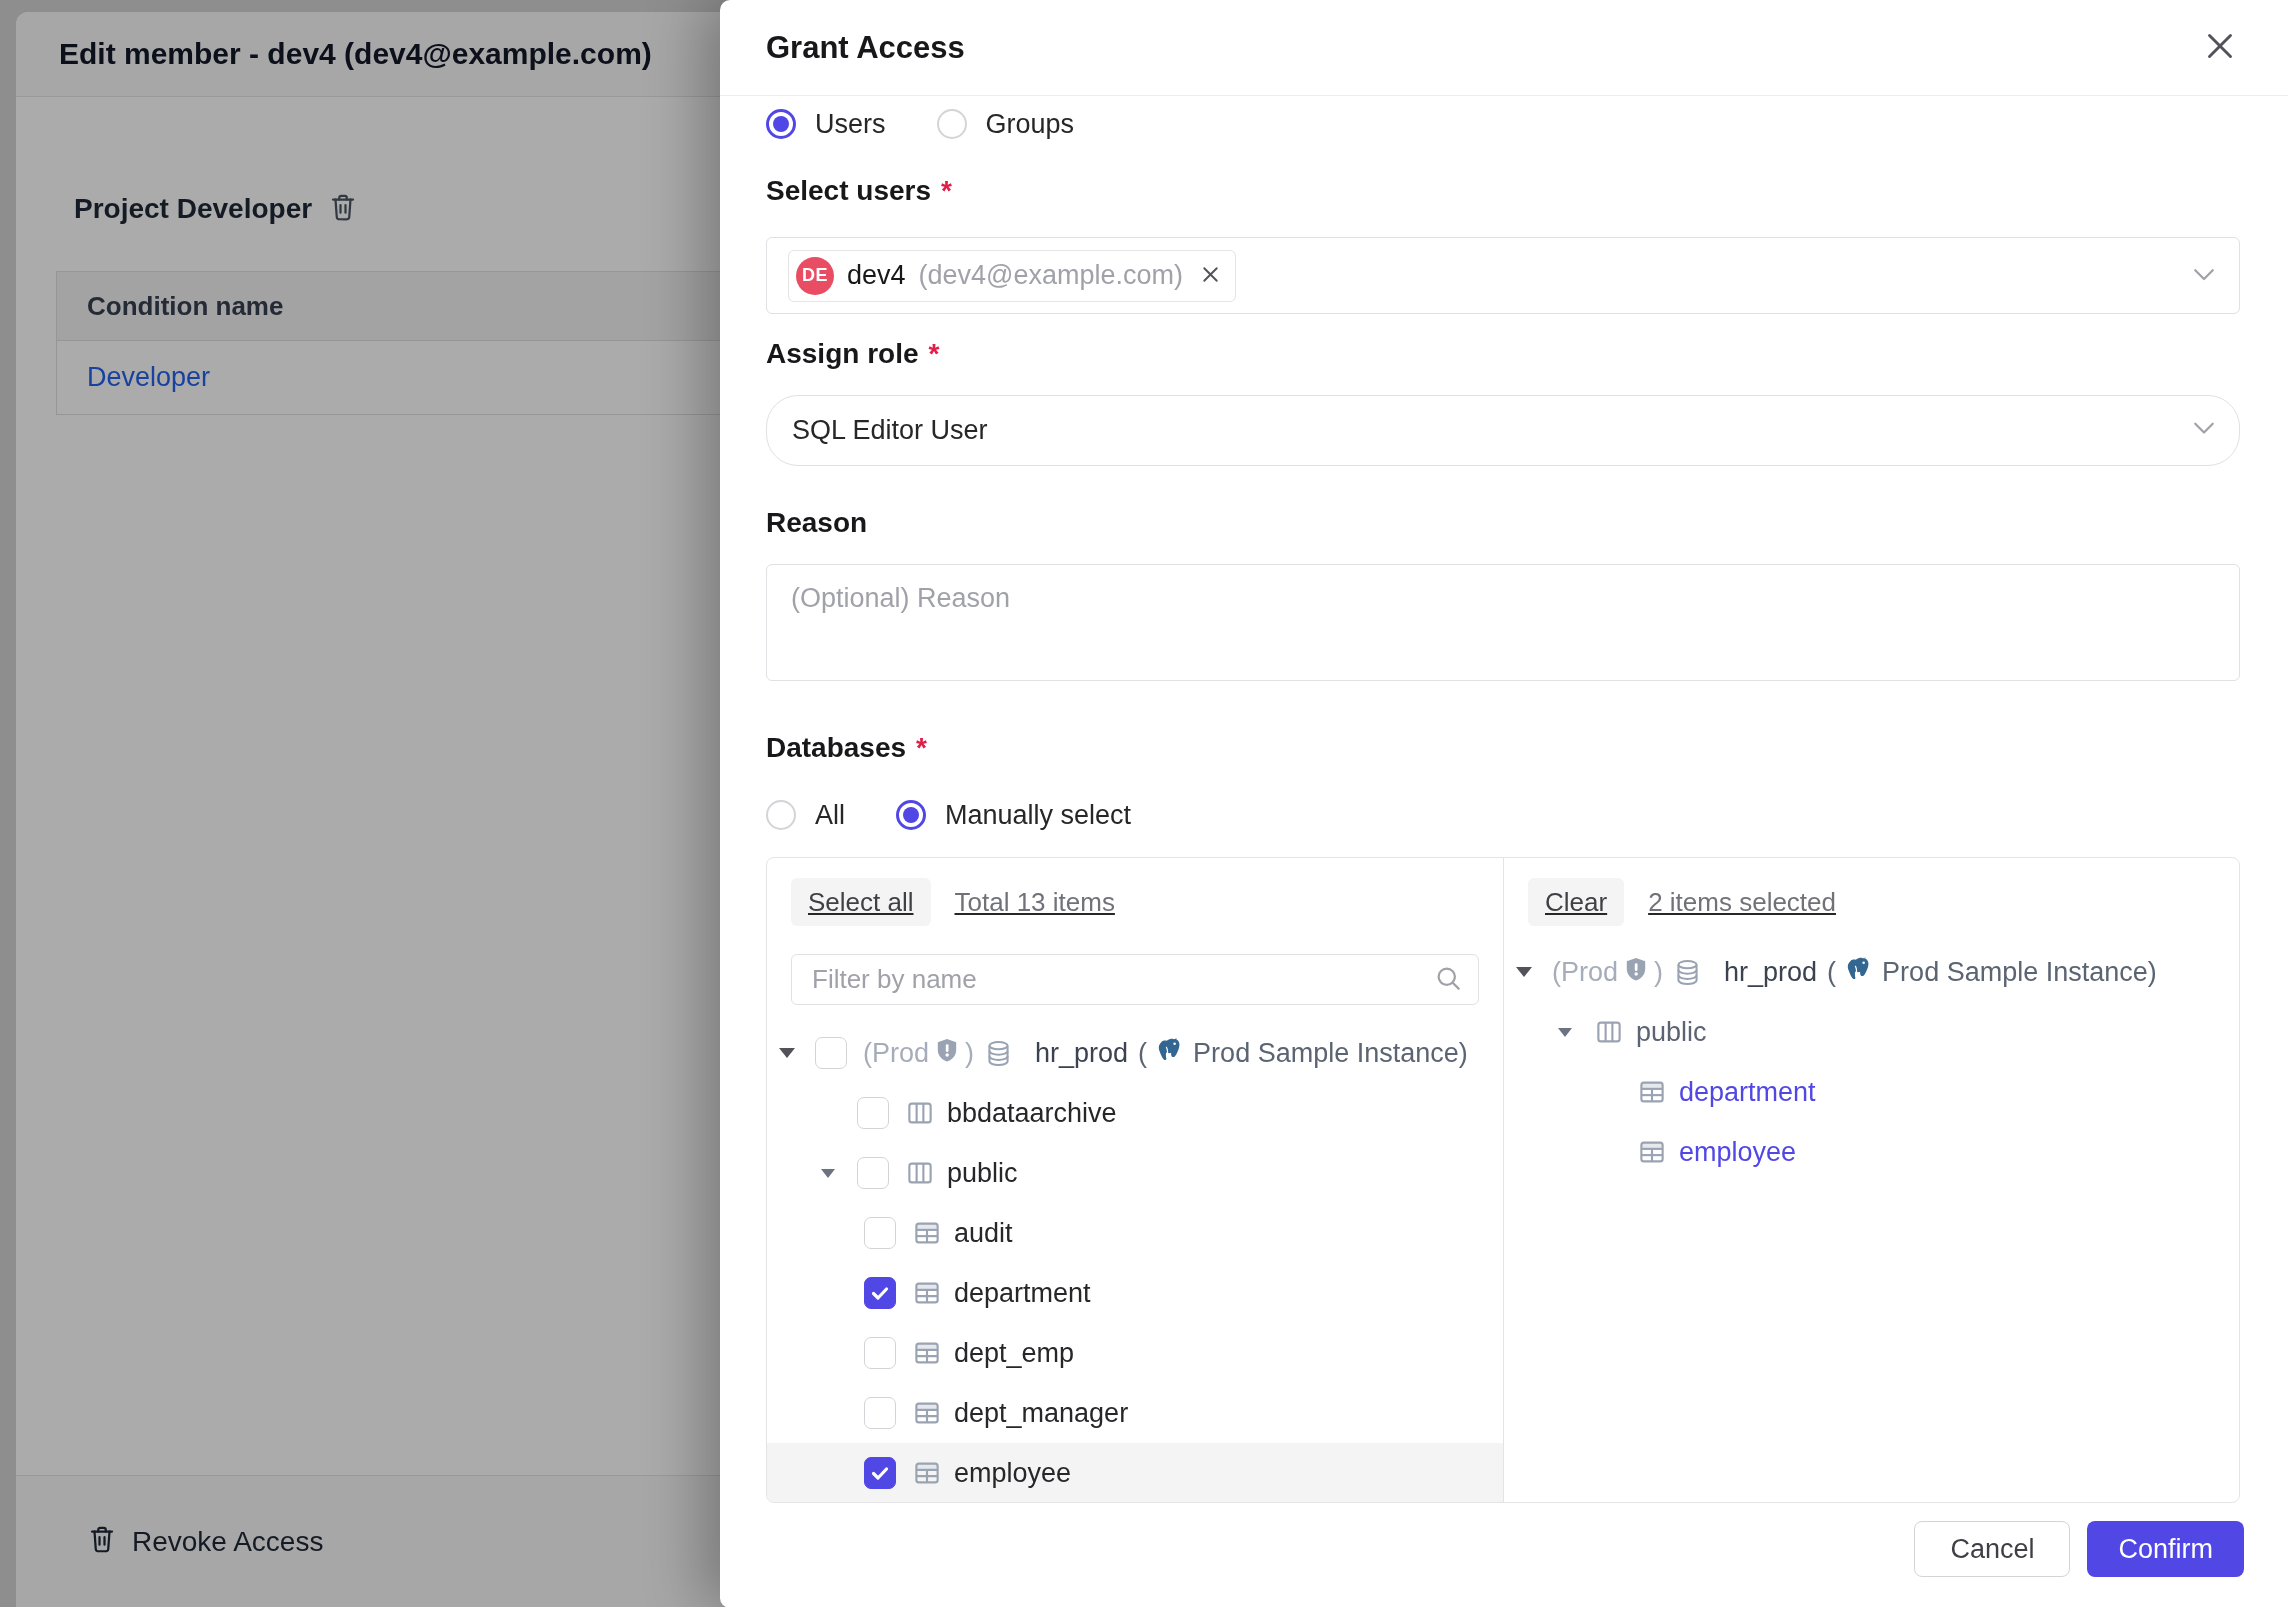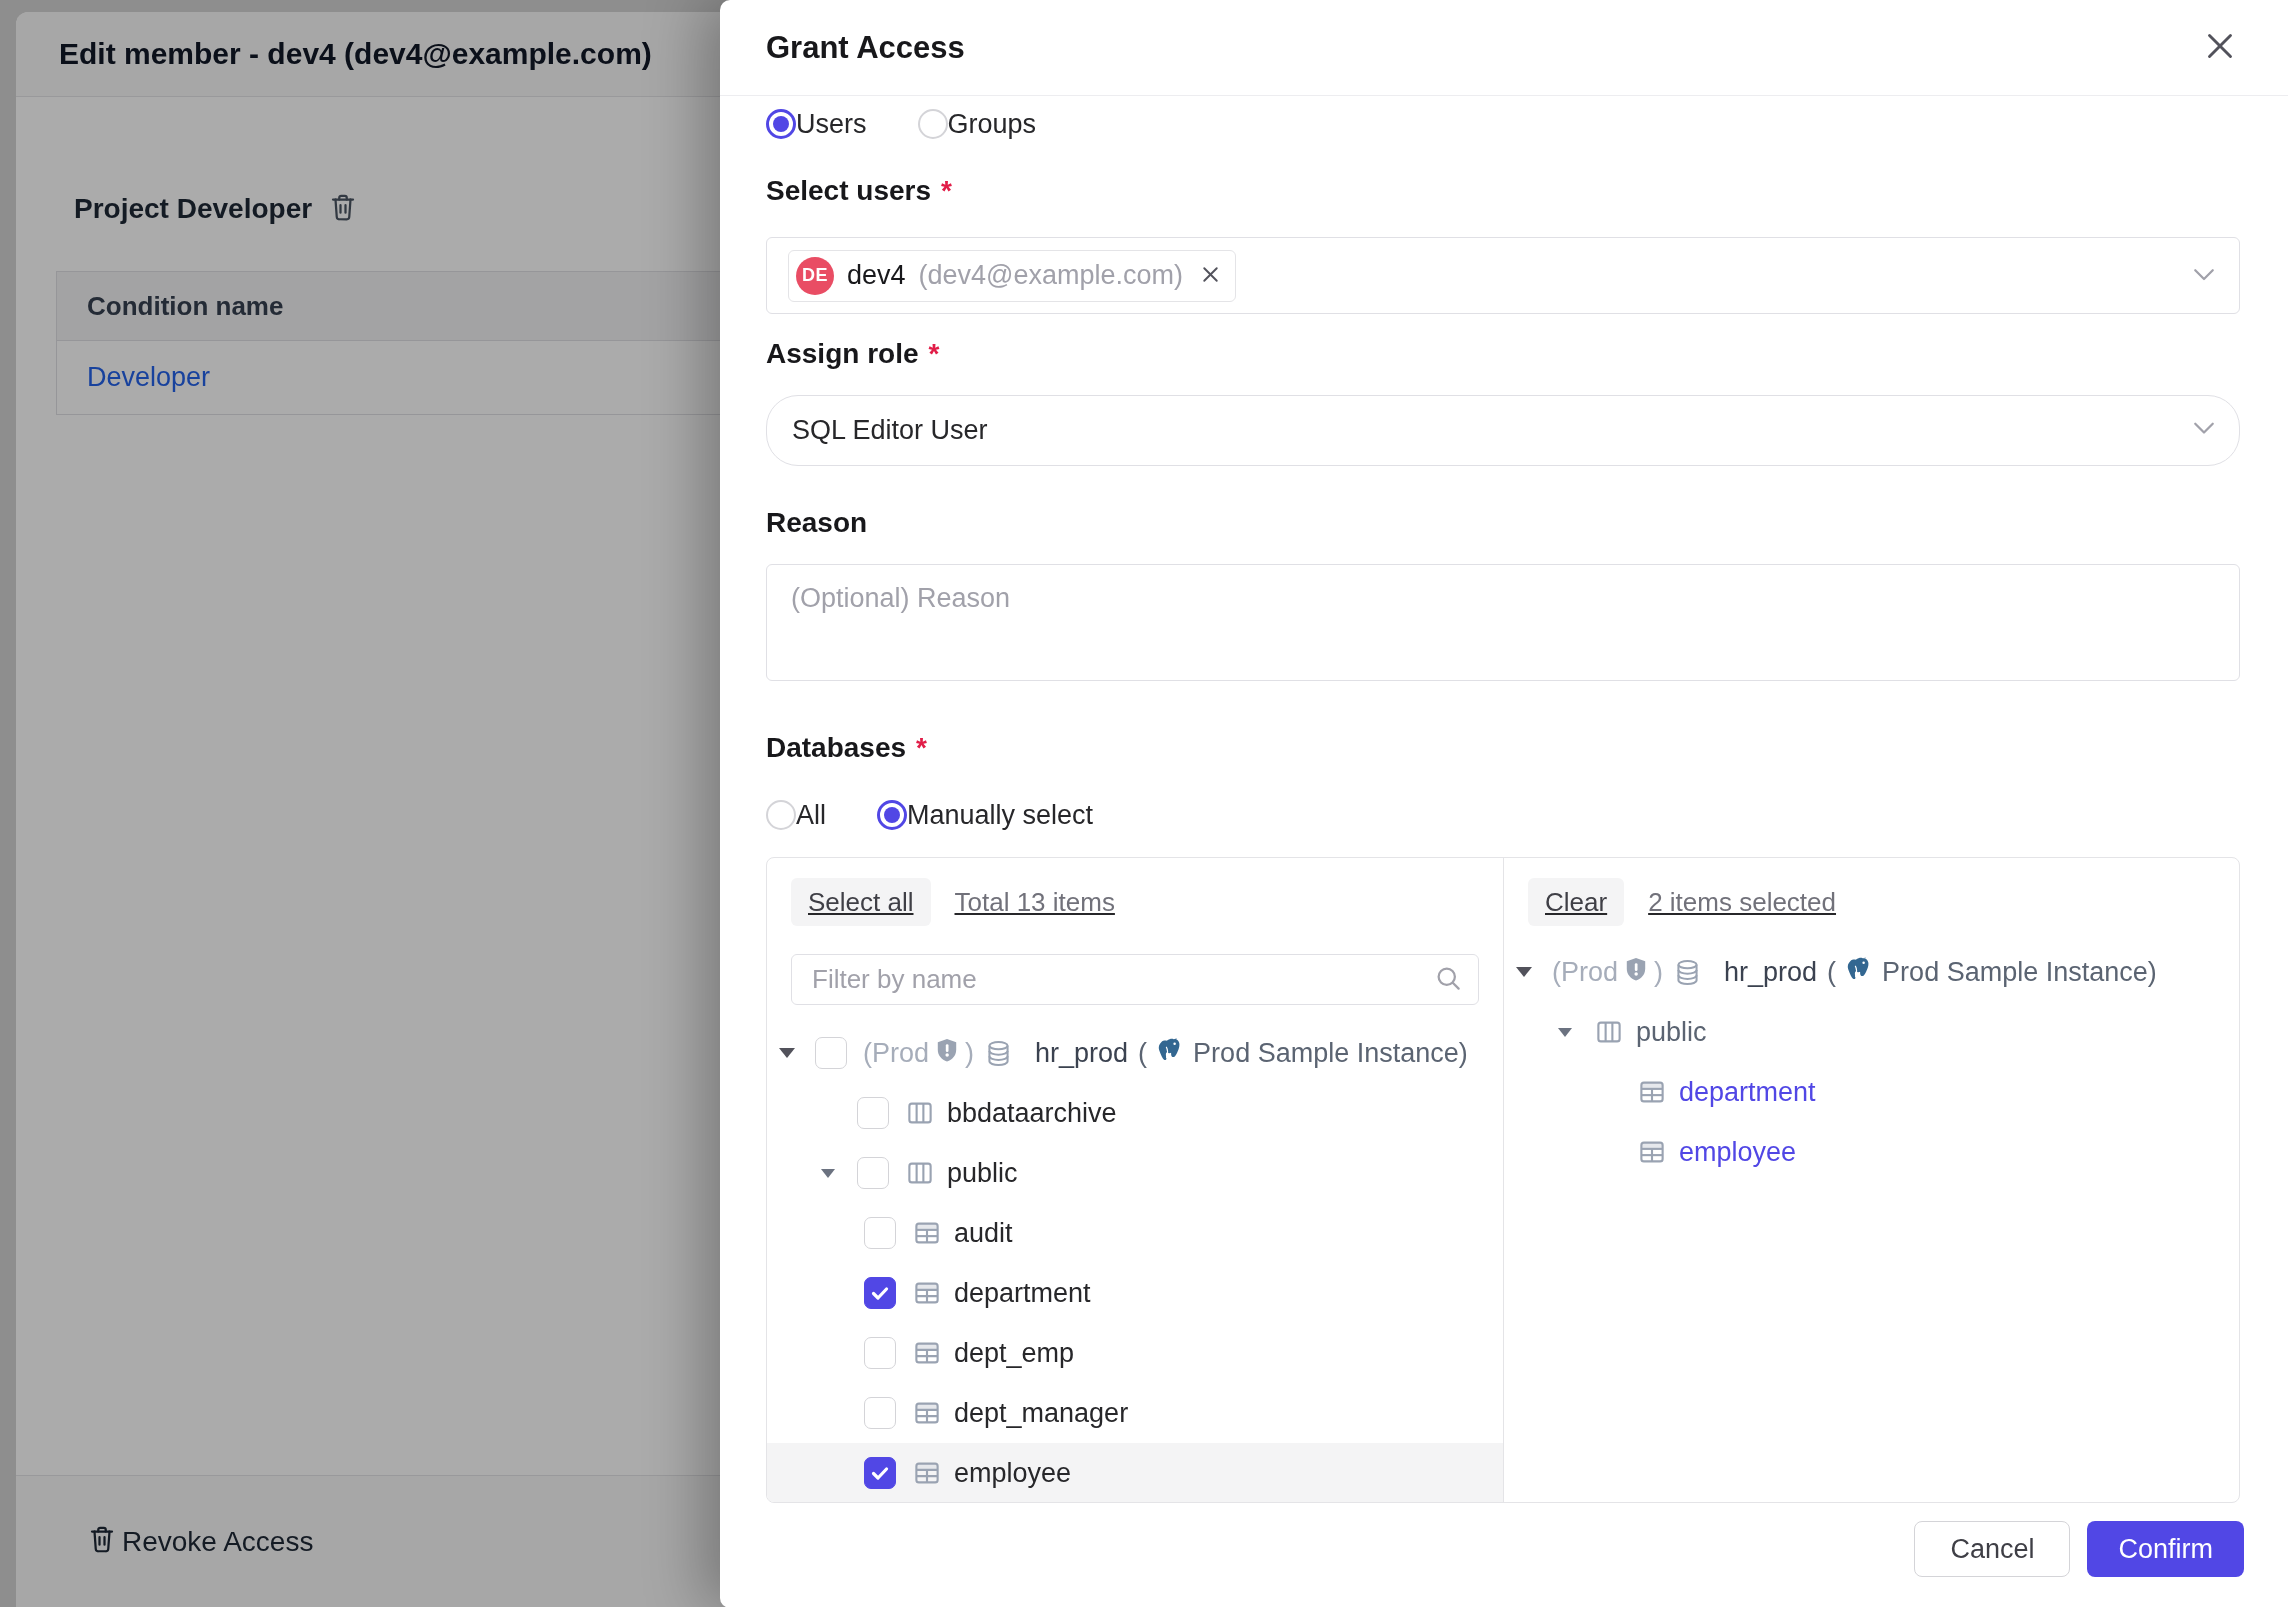--- a/index.html
+++ b/index.html
@@ -12,34 +12,34 @@
   .back-title { font-size:30px; font-weight:700; color:#111827; white-space:nowrap; overflow:hidden; }
   .back-body { padding:95px 0 0 58px; }
   .role-title-row { display:flex; align-items:center; gap:16px; }
   .role-title { font-size:28px; font-weight:600; color:#1f2937; }
   .icon-btn { background:none; border:none; cursor:pointer; color:#4b5563; display:flex; align-items:center; }
   .back-table { margin:46px 0 0 -18px; width:1386px; border:1px solid #e0e0e4; }
   .back-th { height:69px; background:#f4f4f5; display:flex; align-items:center; padding-left:30px; font-size:26px; font-weight:600; color:#374151; border-bottom:1px solid #e0e0e4; }
   .back-td { height:73px; display:flex; align-items:center; padding-left:30px; font-size:27px; }
   .link { color:#2563eb; text-decoration:none; cursor:pointer; }
   .back-footer { position:absolute; left:0; right:0; bottom:0; height:133px; background:#fafafa; border-top:1px solid #e4e4e7; display:flex; align-items:center; padding-left:71px; }
-  .revoke { display:flex; align-items:center; gap:5px; font-size:28px; color:#1f2937; background:none; border:none; cursor:pointer; }
+  .revoke { display:flex; align-items:center; gap:15px; font-size:28px; color:#1f2937; background:none; border:none; cursor:pointer; }
 
   
   .overlay { position:absolute; inset:0; background:rgba(0,0,0,0.33); z-index:5; }
 
   
   .modal { position:absolute; left:720px; top:0; width:1569px; height:1608px; background:#fff; z-index:10; border-radius:10px 0 0 10px; box-shadow:-18px 0 59px rgba(0,0,0,0.28); }
   .modal-header { height:96px; border-bottom:1px solid #ededf0; display:flex; align-items:center; justify-content:space-between; padding:0 51px 0 46px; }
   .modal-title { font-size:31px; font-weight:600; color:#18181b; }
   .modal-body { padding:0 49px 0 46px; }
 
   .radio-row { display:flex; align-items:center; height:44px; }
   .radio-row.first { margin-top:6px; }
-  .radio-item { display:flex; align-items:center; margin-right:51px; cursor:pointer; }
+  .radio-item { display:flex; align-items:center; gap:19px; margin-right:51px; cursor:pointer; }
   .radio { width:30px; height:30px; border-radius:50%; border:2px solid #d4d4d8; background:#fff; position:relative; flex:none; }
   .radio.sel { border:3px solid var(--accent); }
   .radio.sel::after { content:""; position:absolute; inset:4px; border-radius:50%; background:var(--accent); }
   .radio-label { font-size:27px; color:#27272a; }
 
   .field-label { font-size:28px; font-weight:600; color:#18181b; line-height:34px; display:flex; gap:10px; }
   .req { color:#e11d48; font-weight:700; }
   .mt-users-label { margin-top:28px; }
   .mt-role-label  { margin-top:23px; }
   .mt-reason-label{ margin-top:40px; }

